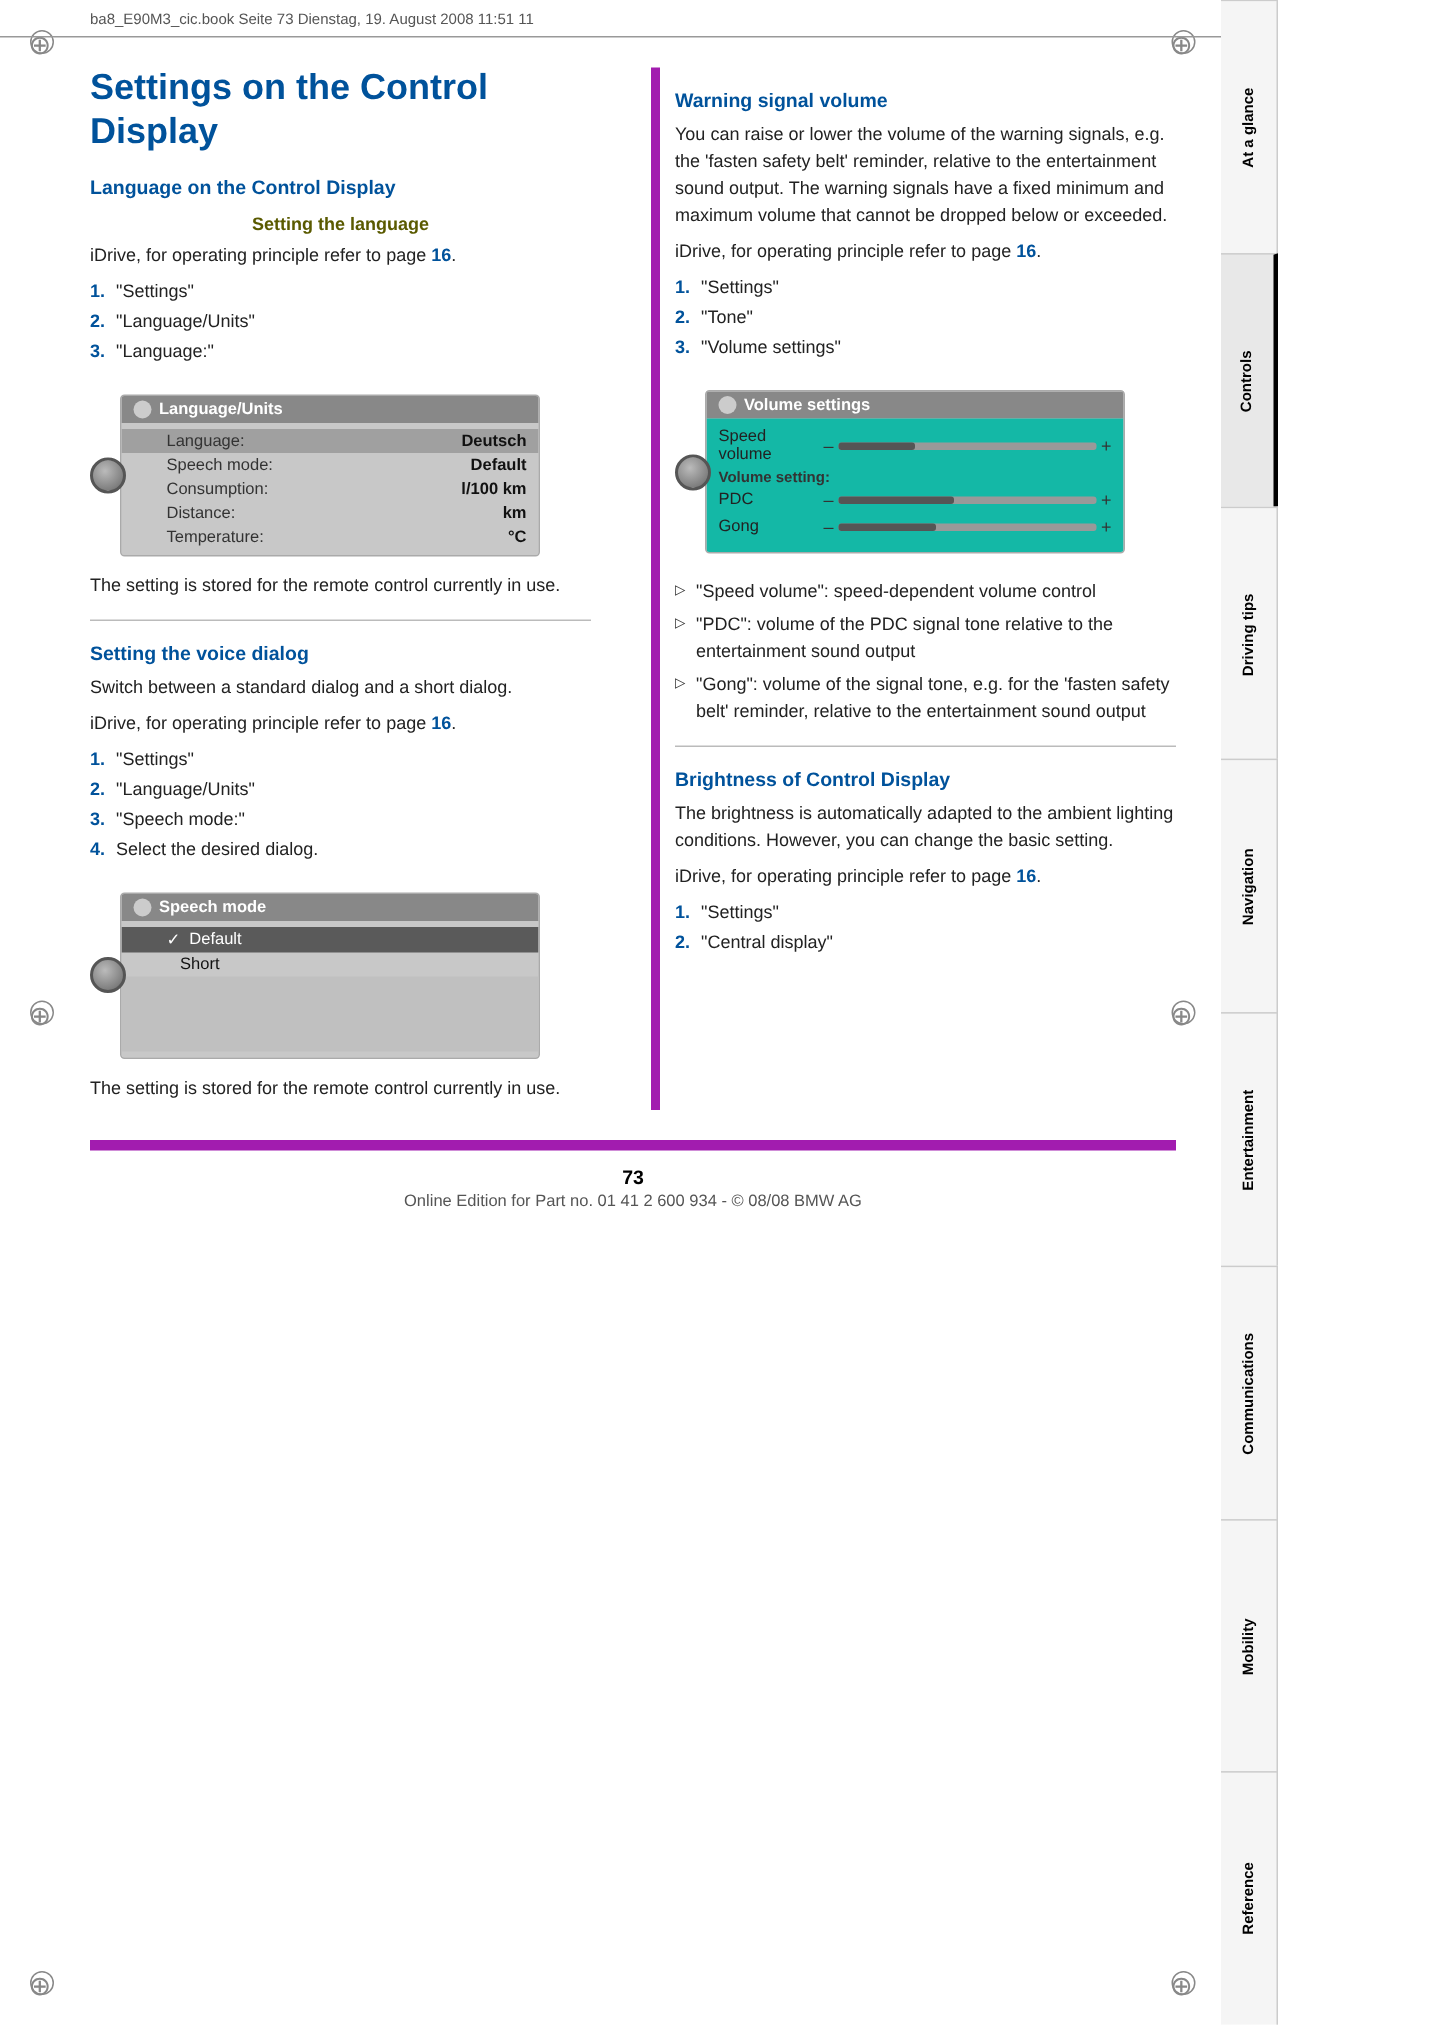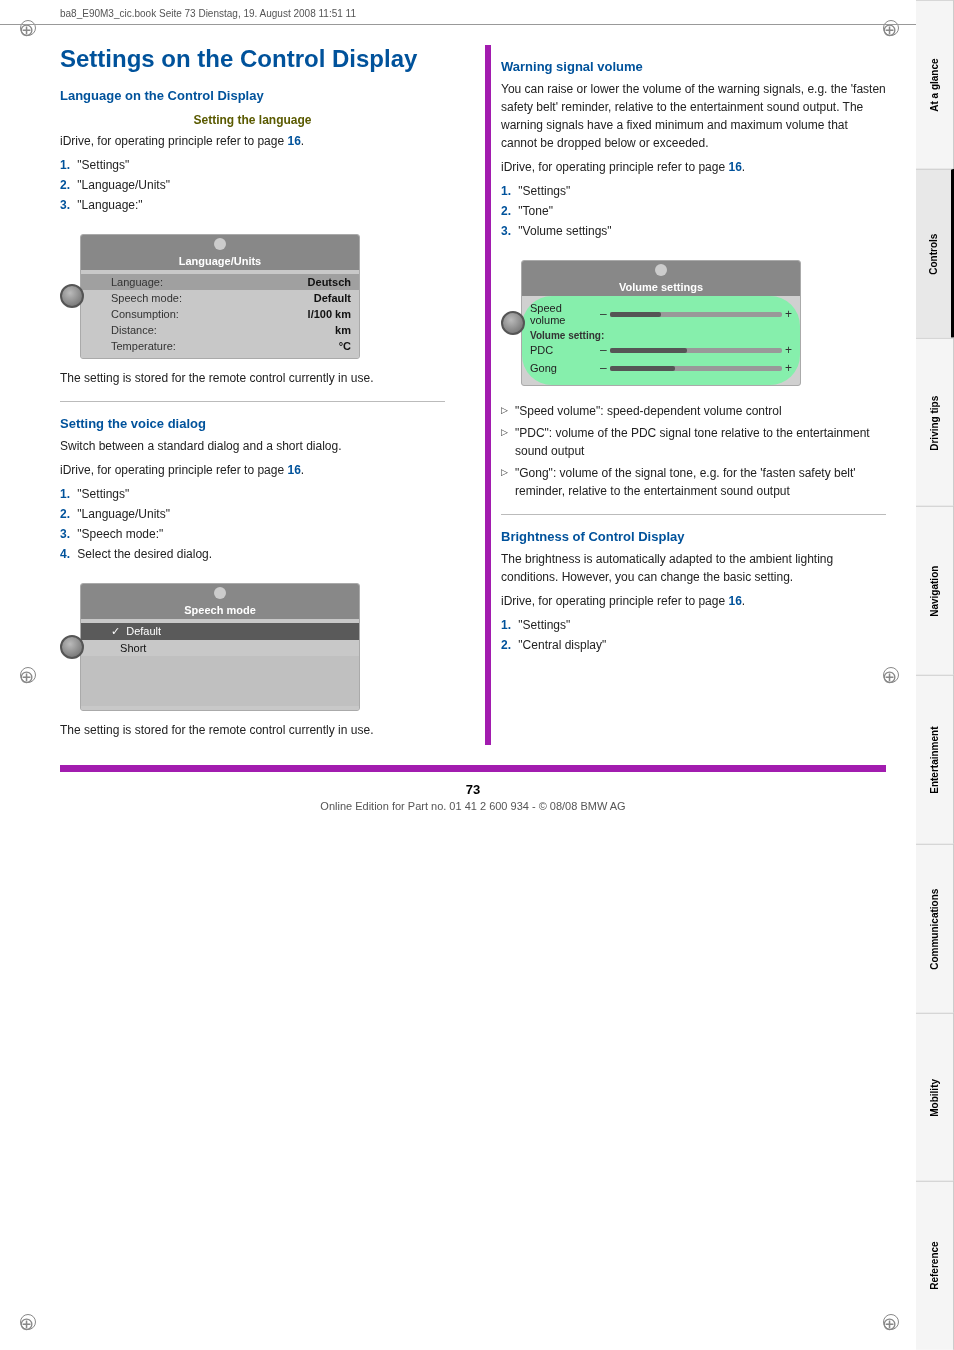--- a/index.html
+++ b/index.html
@@ -9,21 +9,21 @@
       min-height: 1350px;
       background: #fff;
       font-family: Arial, Helvetica, sans-serif;
       font-size: 13px;
       color: #000;
       position: relative;
     }
 
     .page-container {
       display: flex;
-      width: 954px;
+      width: 852px;
       min-height: 1350px;
       position: relative;
     }
 
     
     .sidebar {
       width: 38px;
       display: flex;
       flex-direction: column;
       position: absolute;
@@ -156,21 +156,20 @@
 
     .screen-title-bar {
       background: #888;
       color: #fff;
       font-size: 11px;
       font-weight: bold;
       padding: 3px 8px;
       display: flex;
       align-items: center;
       gap: 5px;
-      flex-direction: column;
     }
 
     .screen-title-bar .icon-circle {
       width: 12px;
       height: 12px;
       border-radius: 50%;
       background: #ccc;
       display: inline-block;
     }
 
@@ -240,23 +239,22 @@
       color: #fff;
     }
 
     .checkmark {
       margin-right: 6px;
       font-size: 11px;
     }
 
     
     .volume-screen-body {
-      background: #86efac;
+      background: #14b8a6;
       padding: 6px 8px;
-      border-radius: 30px;
     }
 
     .volume-item {
       display: flex;
       align-items: center;
       font-size: 11px;
       margin-bottom: 4px;
     }
 
     .volume-label {

